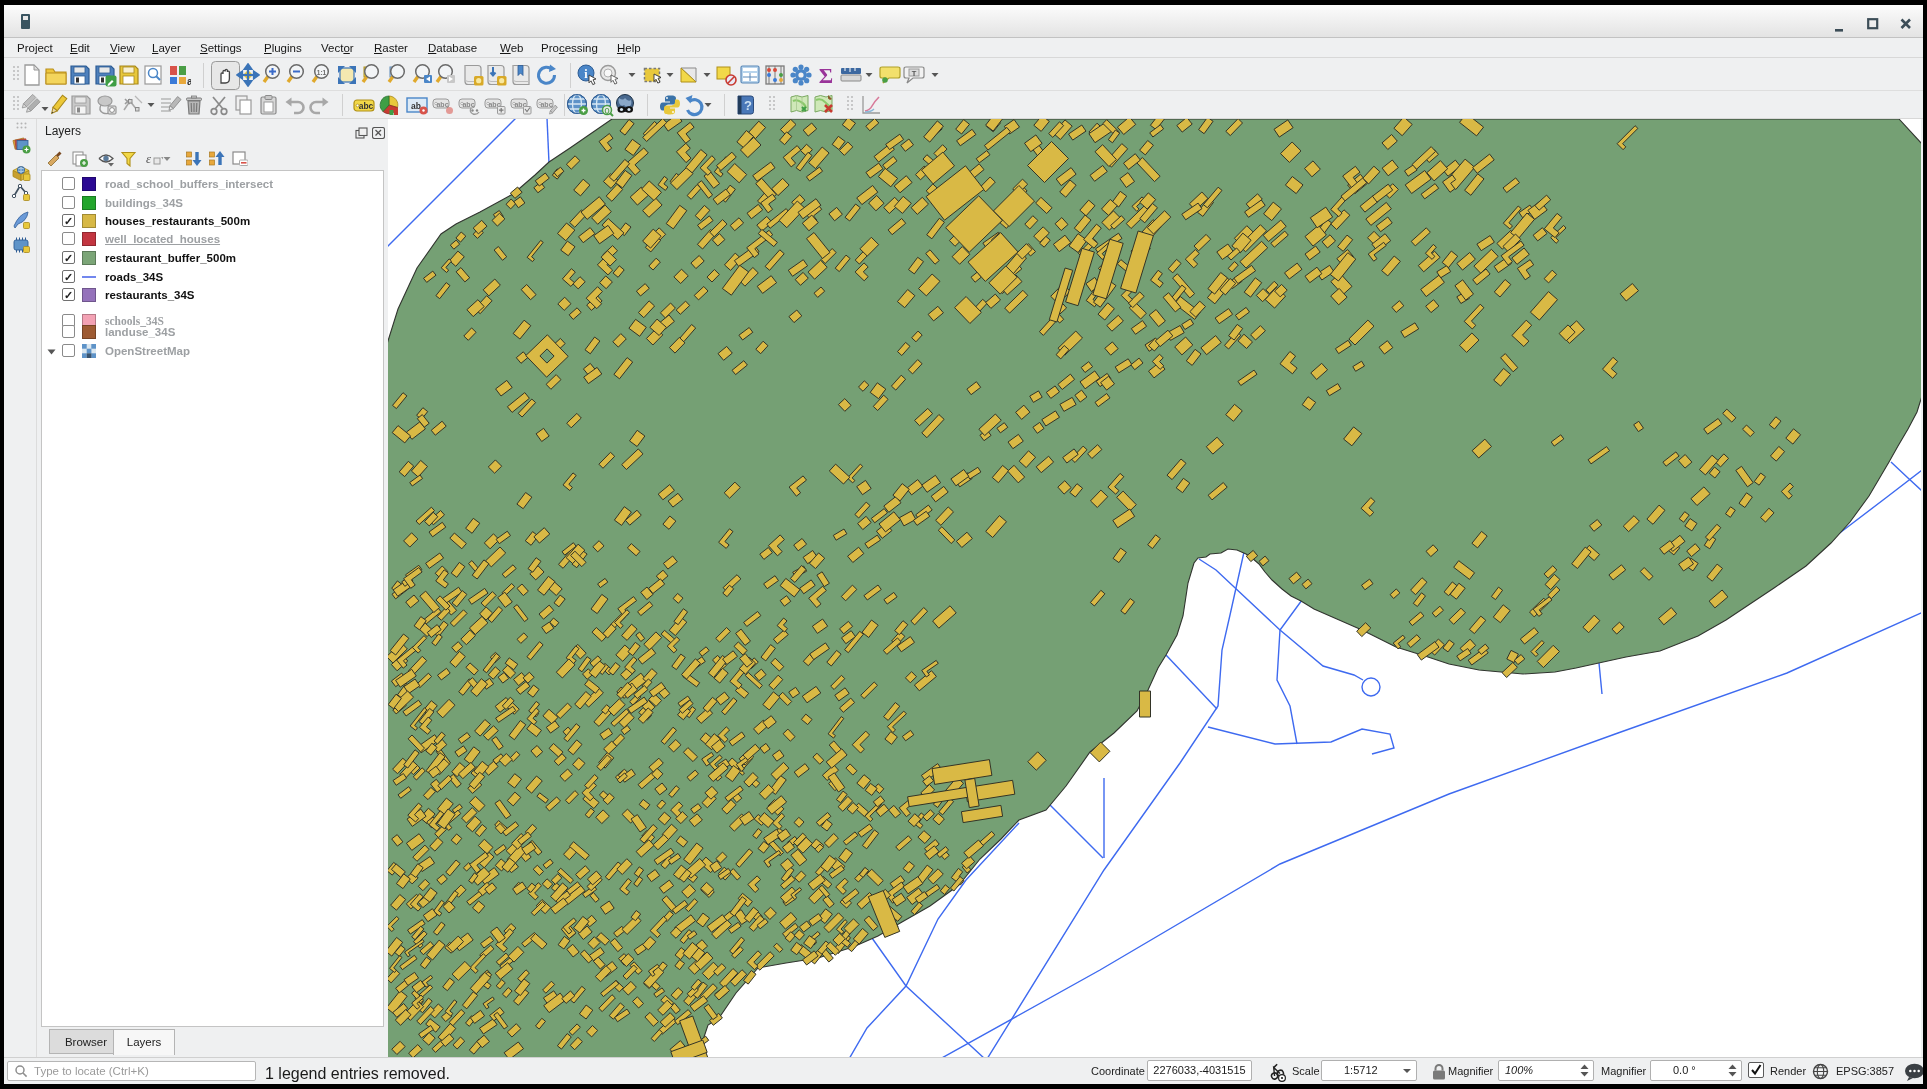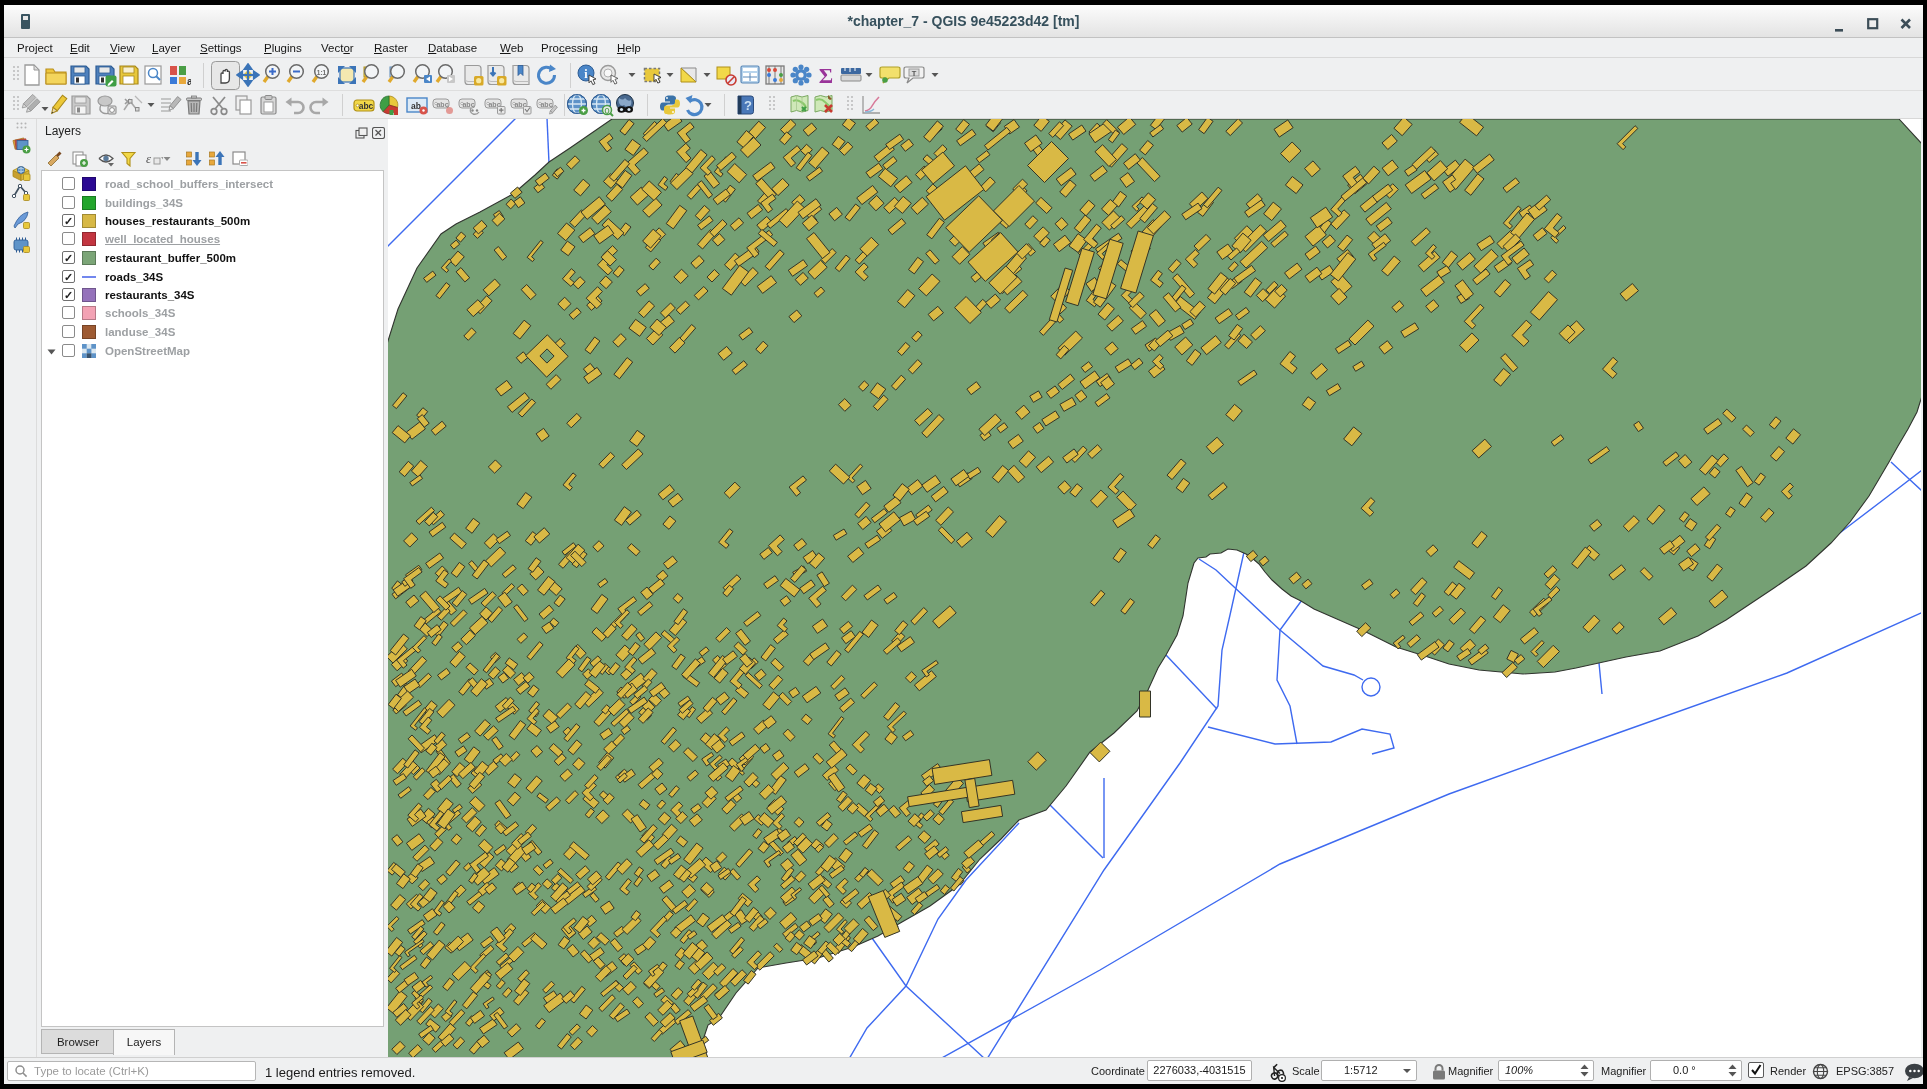--- a/index.html
+++ b/index.html
@@ -46,21 +46,20 @@
 #rstrip { position:absolute; left:1921px; top:119px; width:2px; height:938px; background:#eff0f1; }
 </style>
 </head>
 <body>
   <div class="bord" style="left:0;top:0;width:1927px;height:5px;"></div>
   <div class="bord" style="left:0;top:1084px;width:1927px;height:5px;"></div>
   <div class="bord" style="left:0;top:0;width:4px;height:1089px;"></div>
   <div class="bord" style="left:1923px;top:0;width:4px;height:1089px;"></div>
   <div id="titlebar">
     <div class="ticon"></div>
-    <div id="title-text">*chapter_7 - QGIS 9e45223d42 [tm]</div>
     <svg style="position:absolute;right:77px;top:17px;" width="12" height="12">
       <rect x="1" y="7" width="8" height="2.6" fill="#3c4d57"></rect>
     </svg>
     <svg style="position:absolute;right:44px;top:13px;" width="12" height="12">
       <rect x="1.2" y="1.2" width="9" height="9" fill="none" stroke="#3c4d57" stroke-width="2.2"></rect>
     </svg>
     <svg style="position:absolute;right:11px;top:13px;" width="12" height="12">
       <path d="M1.5,1.5 L10,10 M10,1.5 L1.5,10" stroke="#3c4d57" stroke-width="2.6"></path>
     </svg>
   </div>
@@ -691,21 +690,21 @@
         <svg class="sw" style="left:40px;top:5px;" width="15" height="8">
           <line x1="0" y1="3" x2="15" y2="3" stroke="#435fe8" stroke-width="1.5"></line>
         </svg>
         <span class="nm blk" style="left:63px;">roads_34S</span>
       </div>
       <div class="lrow" style="top:116px;">
         <div class="chk" style="position:absolute;left:20px;top:1px;width:13px;height:13px;background:#fff;border:1px solid #707070;border-radius:2px;">✓</div>
         <div class="sw" style="left:40px;background:#9572bb;border:1px solid rgba(0,0,0,0.25);"></div>
         <span class="nm blk" style="left:63px;">restaurants_34S</span>
       </div>
-      <div class="lrow" style="top:134px;">
+      <div class="lrow" style="top:142px;font-family:Liberation Serif, serif;">
         <div class="cb" style="left:20px;"></div>
         <div class="sw" style="left:40px;background:#f3a2b4;border:1px solid rgba(0,0,0,0.25);"></div>
         <span class="nm gray" style="left:63px;">schools_34S</span>
       </div>
       <div class="lrow" style="top:153px;">
         <div class="cb" style="left:20px;"></div>
         <div class="sw" style="left:40px;background:#9e5b33;border:1px solid rgba(0,0,0,0.25);"></div>
         <span class="nm gray" style="left:63px;">landuse_34S</span>
       </div>
       <div class="lrow" style="top:172px;">
@@ -720,21 +719,21 @@
             <rect x="9.3" y="0" width="4.7" height="4.7"></rect>
             <rect x="4.7" y="4.7" width="4.7" height="4.7"></rect>
             <rect x="0" y="9.3" width="4.7" height="4.7"></rect>
             <rect x="9.3" y="9.3" width="4.7" height="4.7"></rect>
           </g>
           <rect x="4.7" y="9.3" width="4.7" height="4.7" fill="#38536e"></rect>
         </svg>
         <span class="nm gray" style="left:63px;">OpenStreetMap</span>
       </div>
     </div>
-    <div class="dtab" style="left:4px; top:910px; width:74px; height:25px; background:#dcdcdc; border:1px solid #b4b4b4; line-height:24px;">Browser</div>
+    <div class="dtab" style="left:12px; top:910px; width:74px; height:25px; background:#dcdcdc; border:1px solid #b4b4b4; line-height:24px;">Browser</div>
     <div class="dtab" style="left:76px; top:910px; width:62px; height:26px; background:#f7f7f7; border:1px solid #b4b4b4; border-bottom:0; line-height:24px;">Layers</div>
   </div>
   <div id="map">
     <svg width="1533" height="938" viewBox="0 0 1533 938">
       <rect x="0" y="0" width="1533" height="938" fill="#ffffff"></rect>
       <g fill="none" stroke="#3e6af0" stroke-width="1.4">
         <polyline points="-1,128 128,-1"></polyline>
         <polyline points="159,-1 161,44"></polyline>
         <polyline points="856,433 842,496 834,531 830,587 792,644 716,751 599,940"></polyline>
         <polyline points="811,440 828,451 892,511"></polyline>
@@ -2224,21 +2223,21 @@
       <path d="M137.8,236.6 L159.4,215.8 L180.2,237.4 L158.6,258.2 Z M151.9,236.9 L159.1,229.9 L166.1,237.1 L158.9,244.1 Z" fill="#d9b945" stroke="#333427" stroke-width="1" fill-rule="evenodd"></path>
     </svg>
   </div>
   <div id="rstrip"></div>
   <div id="statusbar">
     <div id="locate">Type to locate (Ctrl+K)</div>
     <svg style="position:absolute;left:10px;top:6px;" width="15" height="15">
       <circle cx="6" cy="6" r="4" fill="none" stroke="#8e8e8e" stroke-width="1.5"></circle>
       <line x1="9" y1="9" x2="12.6" y2="12.6" stroke="#8e8e8e" stroke-width="1.5"></line>
     </svg>
-    <span class="sb-label" style="left:261px; color:#1a1a1a; font-size:13px;">1 legend entries removed.</span>
+    <span class="sb-label" style="left:261px; color:#1a1a1a; font-size:16px;">1 legend entries removed.</span>
     <span class="sb-label" style="left:1087px;">Coordinate</span>
     <div class="sb-box" style="left:1143px; width:105px; text-align:center; line-height:19px;">2276033,-4031515</div>
 
     <span class="sb-label" style="left:1288px;">Scale</span>
     <div class="sb-box" style="left:1317px; width:96px; padding-left:22px; line-height:19px;">1:5712<svg class="spin" width="13" height="19" style="top:0;height:21px;">
         <polygon points="2,8 10,8 6,12" fill="#555"></polygon>
       </svg></div>
 
     <span class="sb-label" style="left:1444px;">Magnifier</span>
     <div class="sb-box" style="left:1494px; width:96px; padding-left:6px; line-height:19px;font-style:italic;">100%<svg class="spin" width="13" height="19" style="top:0;height:21px;">

